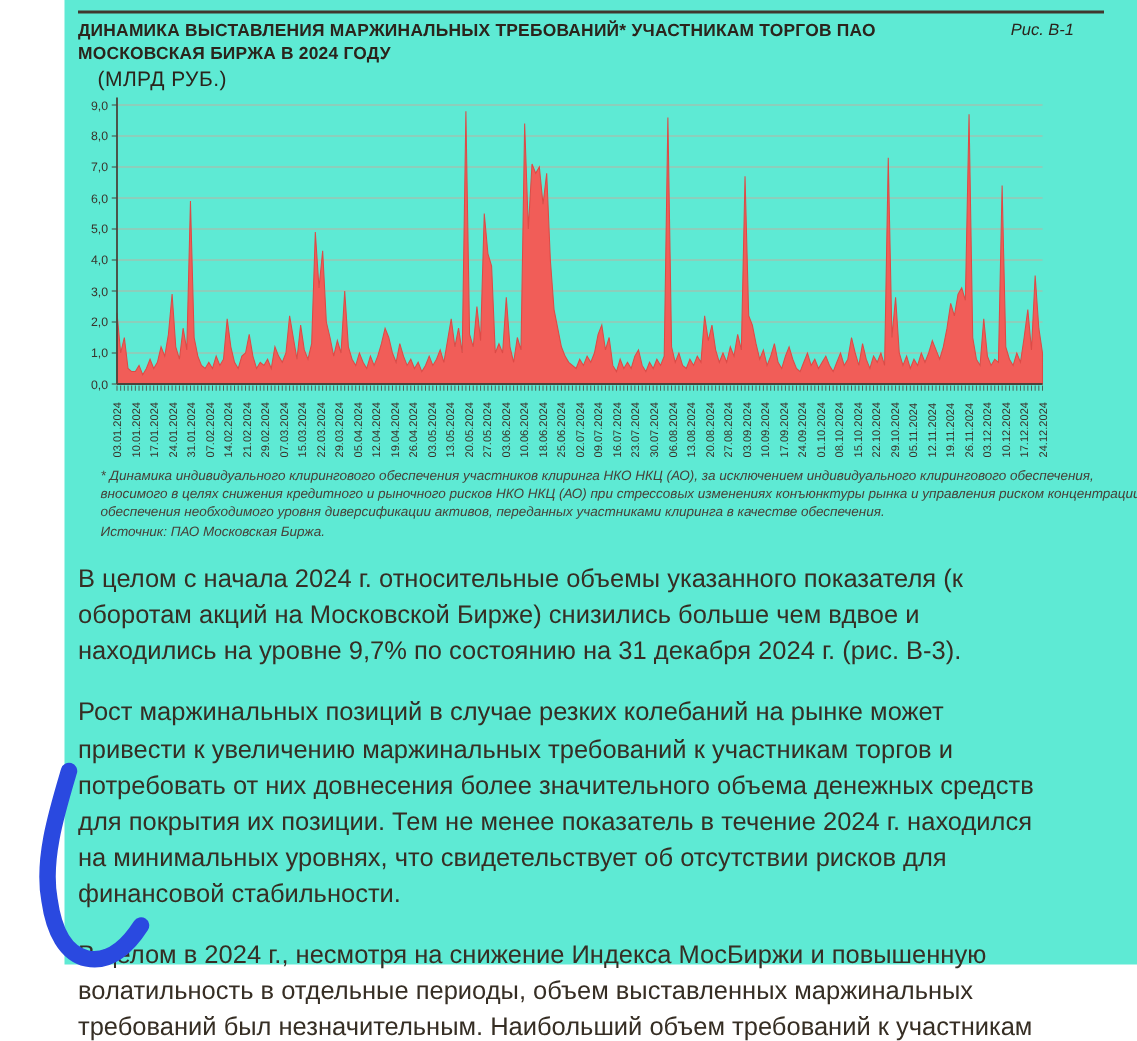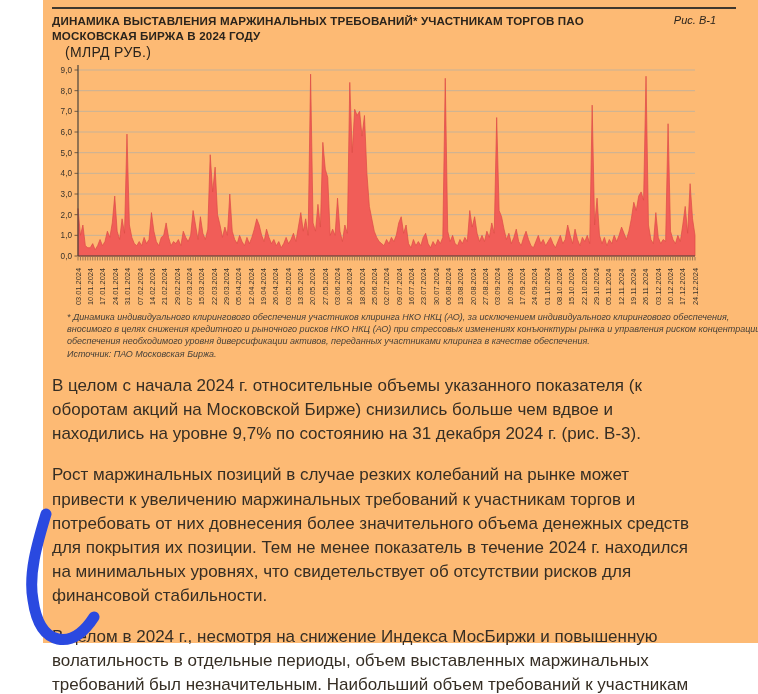--- a/index.html
+++ b/index.html
@@ -3,21 +3,21 @@
 <meta charset="utf-8">
 <style>
   html,body{margin:0;padding:0;}
   body{
     width:758px;height:694px;position:relative;overflow:hidden;
     background:#ffffff;
     font-family:"Liberation Sans", sans-serif;
   }
   .panel{
     position:absolute;left:43px;top:0;width:715px;height:643px;
-    background:#fdba74;
+    background:#5eead4;
     text-decoration:underline;
   }
   .top-rule{
     position:absolute;left:9px;top:7px;width:684px;height:2px;
     background:#40382e;
   }
   .fig-header{
     position:absolute;left:9px;top:13px;width:664px;
     display:flex;align-items:flex-start;
   }

